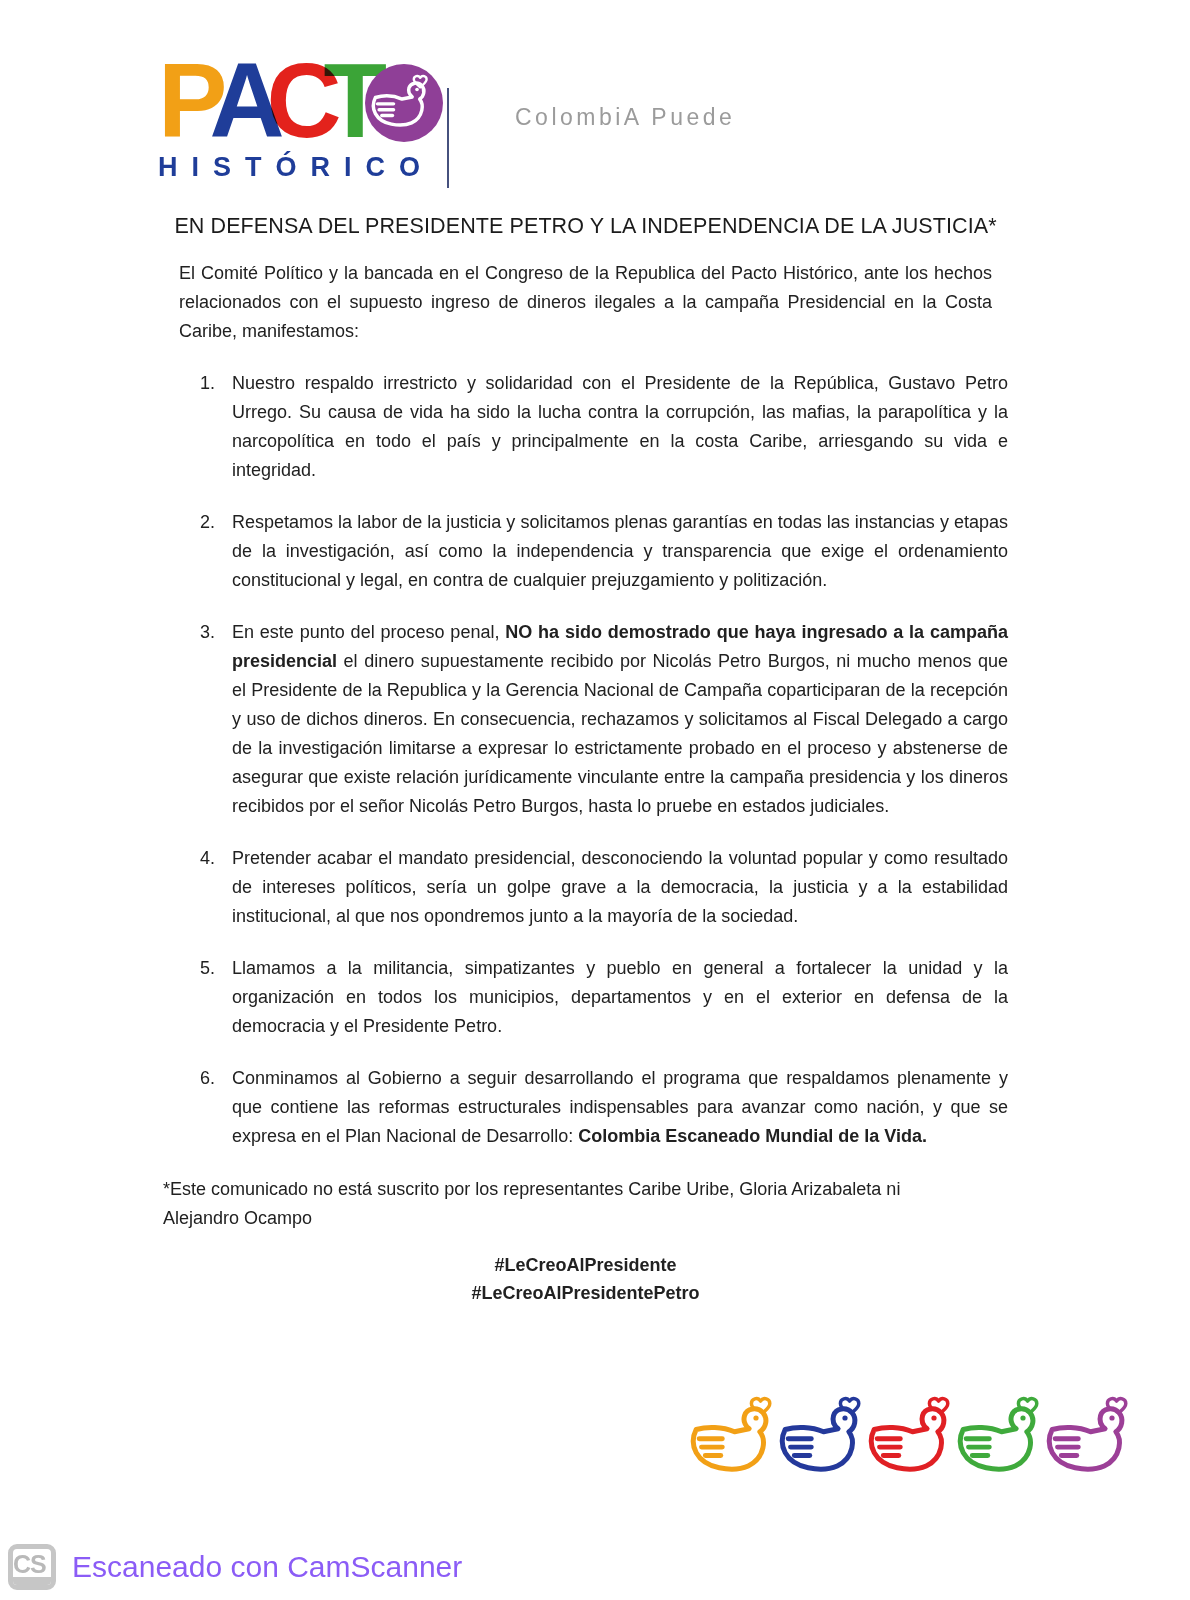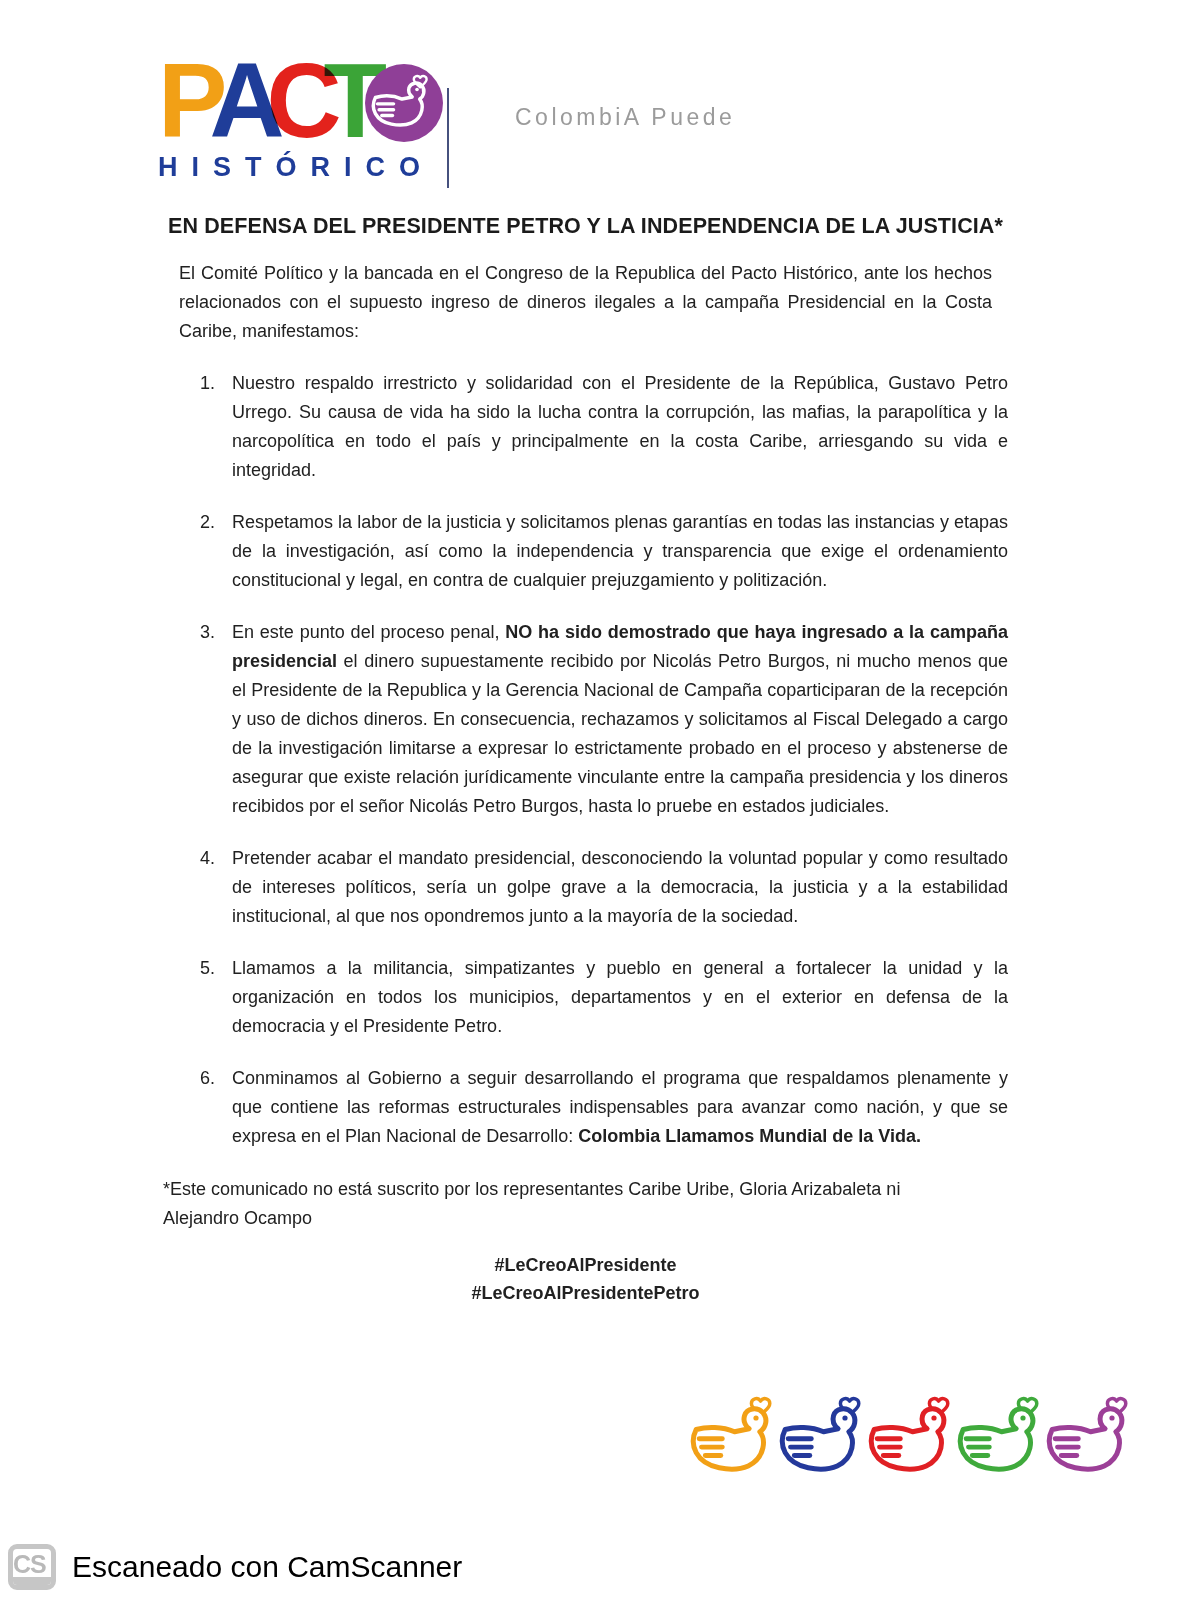--- a/index.html
+++ b/index.html
@@ -20,21 +20,21 @@
     width:78px; height:78px; border-radius:50%;
     margin-left:-4px; margin-bottom:2px; position:relative; flex:none;
   }
   .logo-o svg { position:absolute; left:7px; top:8px; width:64px; height:60px; }
   .logo-sub { margin-top:8px; font-weight:bold; font-size:27px; letter-spacing:14px; white-space:nowrap; }
   .logo-divider { position:absolute; left:447px; top:88px; width:2px; height:100px; }
   .logo-tagline { position:absolute; left:468px; top:104px; font-size:23px; letter-spacing:3.5px; white-space:nowrap;margin-left:47px; }
 
   
   .content { position:absolute; left:163px; top:212px; width:845px; font-size:18px; line-height:29px; }
-  .doc-title { text-align:center; font-weight:bold; font-size:21.5px; color:#1b1b1b; margin:0 0 18px 0; letter-spacing:0.1px; }
+  .doc-title { text-align:center; font-weight:normal; font-size:21.5px; color:#1b1b1b; margin:0 0 18px 0; letter-spacing:0.1px; }
   .intro { text-align:justify; margin:16px; }
   .statement-list { margin:0; padding:0; }
   .item { display:flex; margin-top:23px; }
   .item-num { flex:none; width:32px; margin-left:37px; }
   .item-text { flex:1; text-align:justify; }
   .footnote { margin-top:24px; white-space:pre-line; }
   .dateline { margin-top:32px; }
   .hashtags { margin-top:18px; text-align:center; font-weight:bold; line-height:28px; }
 
   
@@ -114,21 +114,21 @@
     <span class="item-text"><span>Pretender acabar el mandato presidencial, desconociendo la voluntad popular y como resultado de intereses políticos, sería un golpe grave a la democracia, la justicia y a la estabilidad institucional, al que nos opondremos junto a la mayoría de la sociedad.</span></span>
   </div>
 
   <div class="item">
     <span class="item-num">5.</span>
     <span class="item-text"><span>Llamamos a la militancia, simpatizantes y pueblo en general a fortalecer la unidad y la organización en todos los municipios, departamentos y en el exterior en defensa de la democracia y el Presidente Petro.</span></span>
   </div>
 
   <div class="item">
     <span class="item-num">6.</span>
-    <span class="item-text"><span>Conminamos al Gobierno a seguir desarrollando el programa que respaldamos plenamente y que contiene las reformas estructurales indispensables para avanzar como nación, y que se expresa en el Plan Nacional de Desarrollo: </span><span style="font-weight: bold;">Colombia Llamamos Mundial de la Vida.</span></span>
+    <span class="item-text"><span>Conminamos al Gobierno a seguir desarrollando el programa que respaldamos plenamente y que contiene las reformas estructurales indispensables para avanzar como nación, y que se expresa en el Plan Nacional de Desarrollo: </span><span style="font-weight: bold;">Colombia Escaneado Mundial de la Vida.</span></span>
   </div>
 </div>
     <div class="footnote">*Este comunicado no está suscrito por los representantes Caribe Uribe, Gloria Arizabaleta ni
 Alejandro Ocampo</div>
     <div class="hashtags">
         <div>#LeCreoAlPresidente</div>
         <div>#LeCreoAlPresidentePetro</div>
       </div>
   </div>
 
@@ -197,16 +197,16 @@
       </g>
     </svg>
   </span>
 </div>
 
   <div class="scanner-footer">
     <span class="cs-badge">
       <span class="cs-badge-text">CS</span>
       <span class="cs-badge-bar"></span>
     </span>
-    <span class="scanner-label" style="color: #000000;">Escaneado con CamScanner</span>
+    <span class="scanner-label" style="color: #8b5cf6;">Escaneado con CamScanner</span>
   </div>
 
 </div>
 
 </body></html>

